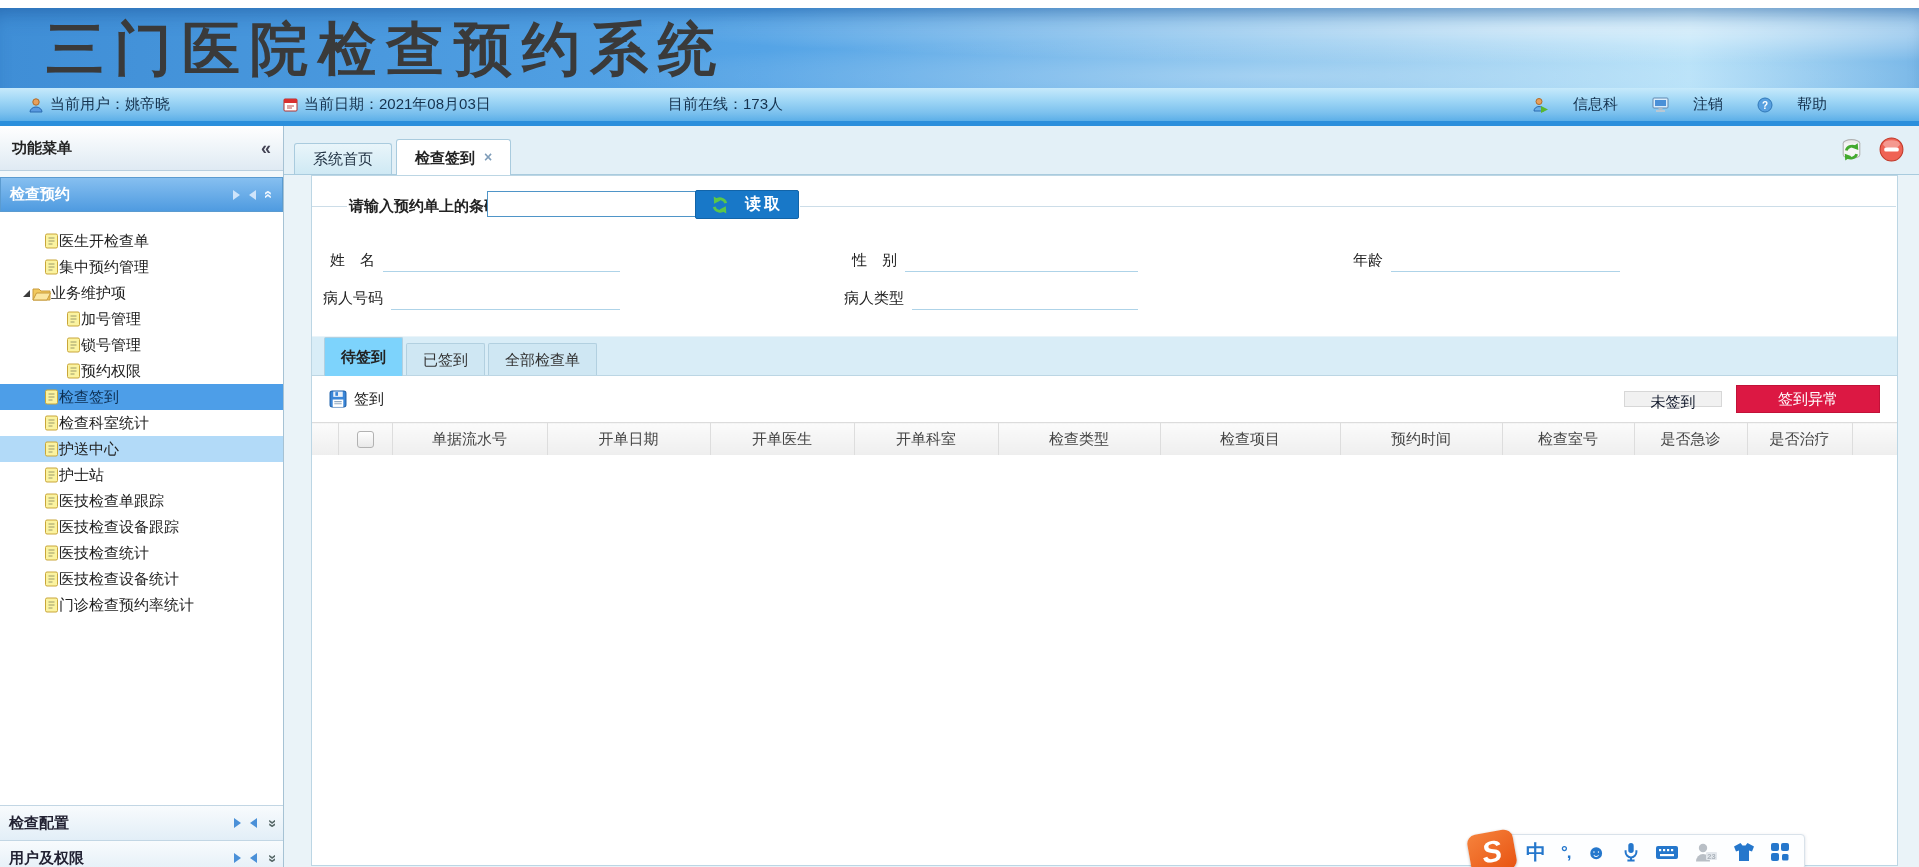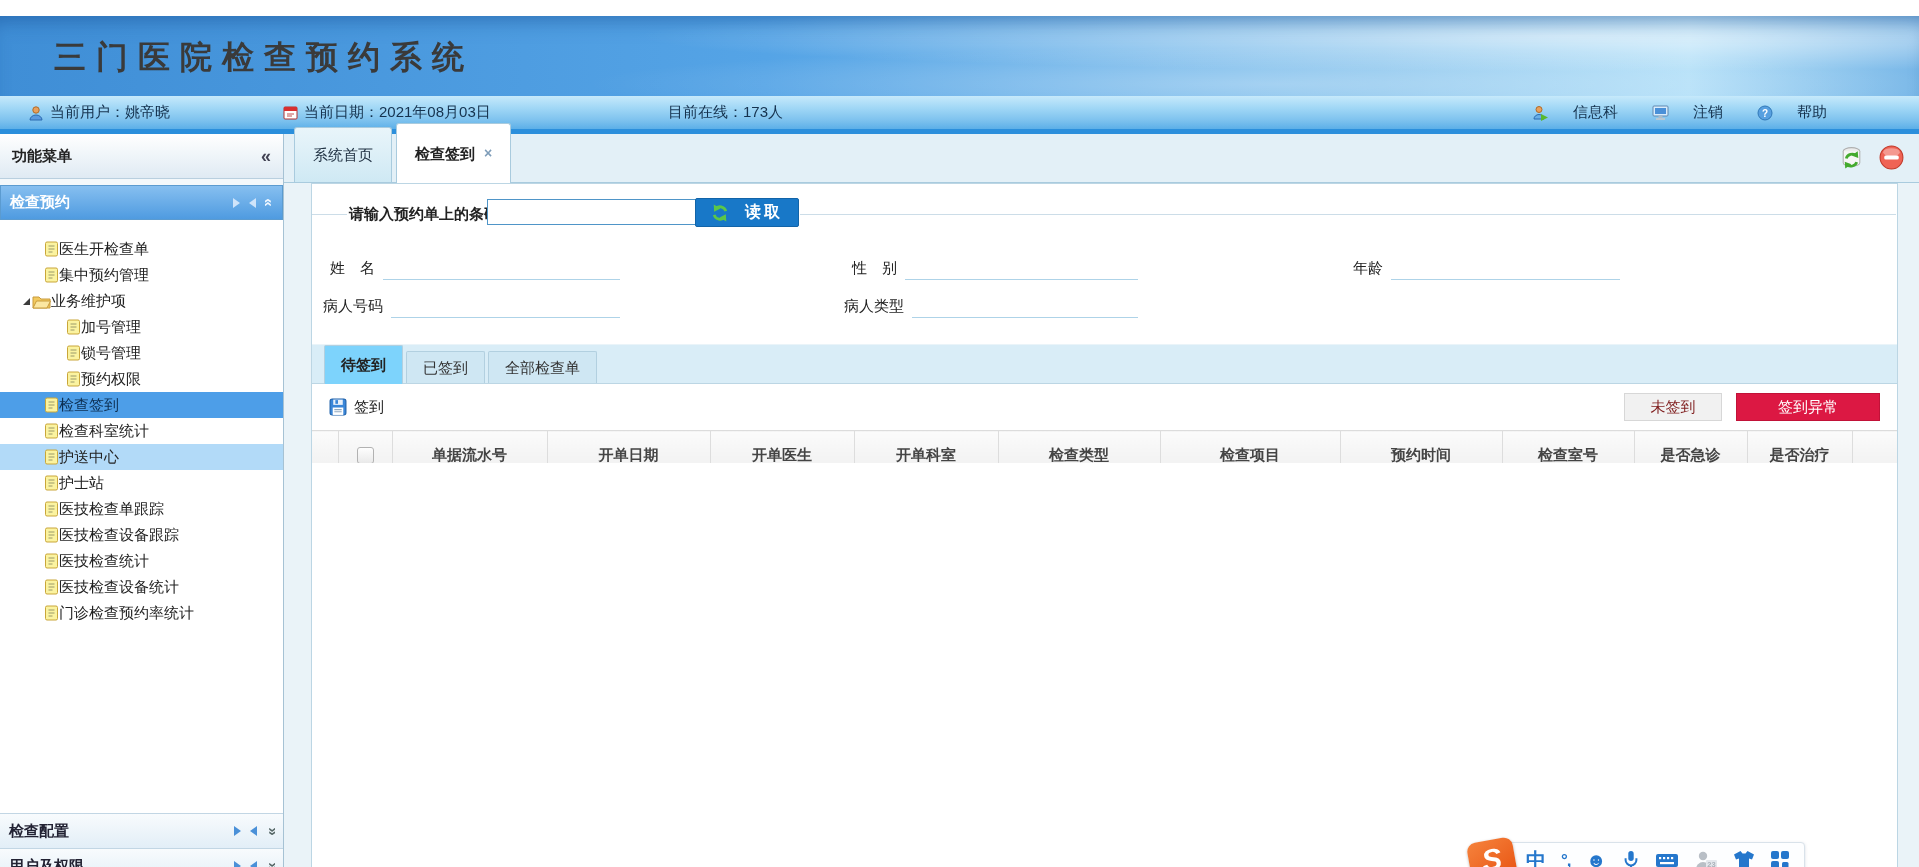--- a/index.html
+++ b/index.html
@@ -6,21 +6,21 @@
     font-family:"Liberation Sans","DejaVu Sans",sans-serif;}
   .screen{position:relative;width:1919px;height:867px;background:#eef5f9;}
 
   
   .app-header{position:relative;height:80px;
     background:
       radial-gradient(ellipse at 82% 25%, rgba(255,255,255,.55), rgba(255,255,255,0) 42%),
       radial-gradient(ellipse at 66% 85%, rgba(255,255,255,.28), rgba(255,255,255,0) 38%),
       linear-gradient(90deg,#3f8ed6 0%,#55a4e6 40%,#8cc6ee 72%,#b4e0f8 88%,#7ab8e8 100%);
     box-shadow:inset 0 16px 20px -12px rgba(15,70,140,.5);}
-  .app-header h1{margin:16px;padding:0 0 0 38px;line-height:82px;font-size:32px;
+  .app-header h1{margin:8px;padding:0 0 0 38px;line-height:82px;font-size:58px;
     letter-spacing:10px;color:#3a3a3a;font-weight:bold;}
 
   
   .userbar{position:relative;height:33px;
     background:linear-gradient(180deg,#c6e9fb 0%,#a2d8f6 35%,#7cc1ee 75%,#5cafe8 100%);
     border-bottom:5px solid #2b8fdc;font-size:15px;color:#15324e;}
   .ub-item,.ub-link{position:absolute;top:0;height:33px;display:flex;align-items:center;gap:6px;white-space:nowrap;}
   .ub-user{left:28px}.ub-date{left:283px}.ub-online{left:668px}
   .ub-right{position:absolute;right:92px;top:0;height:33px;display:flex;gap:34px;align-items:center;}
   .ub-right .ub-link{position:static;cursor:pointer;gap:24px;}
@@ -58,21 +58,21 @@
   .sb-item.lvl0{padding-left:22px}.sb-item.lvl1{padding-left:44px}.sb-item.lvl2{padding-left:66px}
   .sb-item.selected{background:var(--sel,#4d9ee8);color:#0d2f52;}
   .sb-item.highlighted{background:var(--hl,#b2daf8);}
   .expander{display:inline-flex;margin-right:1px;}
   .sb-bottom{flex:none;}
 
   
   .content{position:relative;flex:1;background:#eaf3f8;}
   .tabbar{position:relative;height:48px;background:#e3f0f7;border-bottom:1px solid #a9cbde;
     display:flex;align-items:flex-end;padding-left:10px;}
-  .tab{height:30px;line-height:30px;padding:12px 18px;background:linear-gradient(#e9f5fa,#cfe9f4);
+  .tab{height:30px;line-height:30px;padding:0 18px;background:linear-gradient(#e9f5fa,#cfe9f4);
     border:1px solid #a9cbde;border-bottom:none;border-radius:3px 3px 0 0;margin-right:4px;
     font-size:15px;color:#234;cursor:pointer;display:flex;align-items:center;}
   .tab.active{height:35px;line-height:35px;background:#fff;font-weight:bold;margin-bottom:-1px;color:#222;}
   .tab-close{margin-left:9px;color:#7f9db9;font-weight:bold;font-size:14px;cursor:pointer;}
   .tabbar-actions{position:absolute;right:14px;top:10px;display:flex;gap:13px;align-items:center;}
   .tb-icon{cursor:pointer;display:inline-flex;}
 
   .panel{position:absolute;left:27px;top:49px;width:1585px;height:689px;background:#fff;
     border:1px solid #bcd6e4;}
   .gl{position:absolute;top:30px;height:1px;background:#ccdde8;}
@@ -97,30 +97,30 @@
     border-top:1px solid #eaf4f9;border-bottom:1px solid #bcd6e4;
     display:flex;align-items:flex-end;padding-left:12px;box-sizing:border-box;}
   .subtab{height:31px;line-height:31px;padding:0 16px;background:#cfe7f3;border:1px solid #b2d0e0;
     border-bottom:none;margin-right:3px;border-radius:2px 2px 0 0;font-size:15px;color:#333;cursor:pointer;}
   .subtab.active{height:38px;line-height:38px;background:#7dd3fc;font-weight:bold;margin-bottom:-1px;color:#222;}
 
   .toolbar{position:absolute;left:0;right:0;top:200px;height:46px;display:flex;align-items:center;
     padding:0 17px;box-sizing:border-box;}
   .signin{display:flex;gap:7px;align-items:center;font-size:15px;color:#222;cursor:pointer;}
   .tb-spacer{flex:1;}
-  .btn-gray{width:98px;height:28px;background:#f1f1f1;border:1px solid #d7d7d7;font-size:15px;
-    color:#7f1d1d;cursor:pointer;font-family:inherit;}
+  .btn-gray{width:98px;height:16px;background:#f1f1f1;border:1px solid #d7d7d7;font-size:15px;
+    color:#0f172a;cursor:pointer;font-family:inherit;}
   .btn-red{width:144px;height:28px;background:var(--danger,#dc1843);border:1px solid #c11238;color:#fff;
     font-size:15px;margin-left:14px;cursor:pointer;font-family:inherit;}
 
   table.grid{position:absolute;left:0;right:0;top:246px;width:100%;table-layout:fixed;
     border-collapse:collapse;}
   table.grid th{height:32px;background:linear-gradient(#fbfbfb,#eeeeee);border-top:1px solid #dcdcdc;
-    border-bottom:1px solid #c9c9c9;border-right:1px solid #ddd;font-weight:bold;font-size:15px;
-    color:#444;text-align:center;padding:8px;overflow:hidden;white-space:nowrap;}
+    border-bottom:1px solid #c9c9c9;border-right:1px solid #ddd;font-weight:normal;font-size:15px;
+    color:#444;text-align:center;padding:0;overflow:hidden;white-space:nowrap;}
   table.grid th:last-child{border-right:none;}
   .checkbox{display:inline-block;width:15px;height:15px;border:1px solid #b2b2b2;border-radius:3px;
     background:linear-gradient(#fefefe,#e9e9e9);vertical-align:middle;cursor:pointer;}
   .grid-body{position:absolute;left:0;right:0;top:279px;bottom:0;background:#fff;}
 
   
   .ime-tray{position:absolute;left:1185px;top:706px;height:40px;display:flex;align-items:center;z-index:5;}
   .sogou-logo{width:46px;height:40px;background:linear-gradient(150deg,#f5823c,#e85311);
     border-radius:9px;transform:rotate(-10deg);color:#fff;font-weight:bold;font-size:30px;
     font-style:italic;display:flex;align-items:center;justify-content:center;

